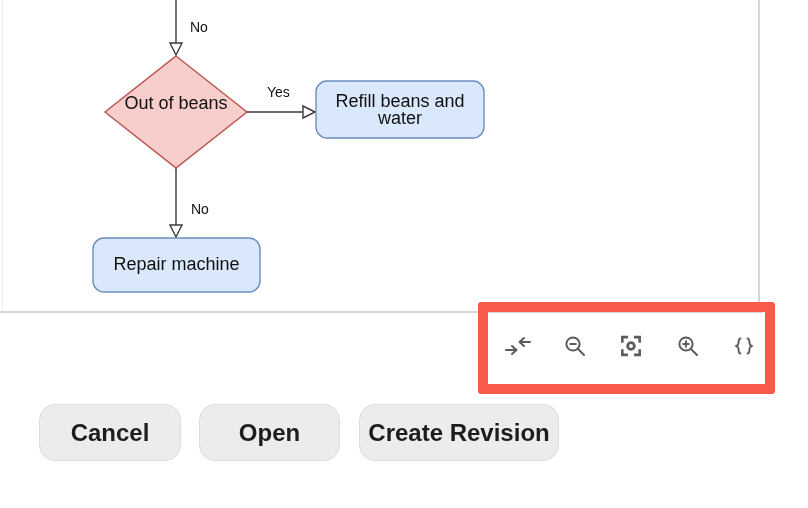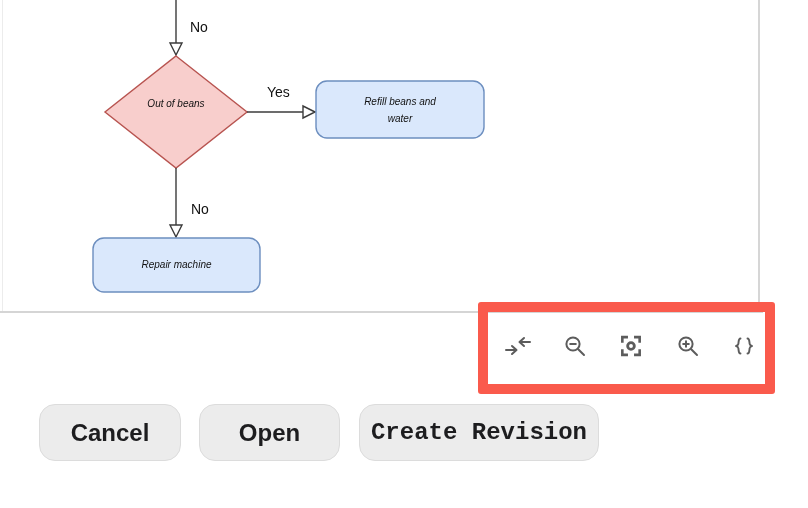--- a/index.html
+++ b/index.html
@@ -29,25 +29,24 @@
   .diagram-svg { position: absolute; left: 0; top: 0; }
   .diagram-label {
     position: absolute;
     font-size: 14px;
     color: #111111;
     line-height: 17px;
     white-space: nowrap;
   }
   .node-text {
     position: absolute;
-    font-size: 10px;
+    font-size: 18px;
     color: #111111;
     line-height: 17px;
     text-align: center;
-    font-style: italic;
   }
   
   .highlight-rect {
     position: absolute;
     left: 478px; top: 302px;
     width: 297px; height: 92px;
     border: 10px solid #fa5a4c;
     border-radius: 3px;
     pointer-events: none;
   }
@@ -76,21 +75,21 @@
     background: #ececec;
     color: #1d1d1f;
     font-family: "Liberation Sans", "DejaVu Sans", sans-serif;
     font-size: 24px;
     font-weight: 600;
     display: flex; align-items: center; justify-content: center;
     cursor: pointer;
   }
   .btn-cancel { left: 39px;  width: 142px; }
   .btn-open   { left: 199px; width: 141px; }
-  .btn-create { left: 359px; width: 240px; font-family: Liberation Mono, monospace; }
+  .btn-create { left: 359px; width: 200px; }
   .btn-restore {
     left: 616px; width: 143px;
     background: #29b6f2;
     border-color: #29b6f2;
     color: #ffffff;
   }
 </style>
 </head>
 <body>
 

